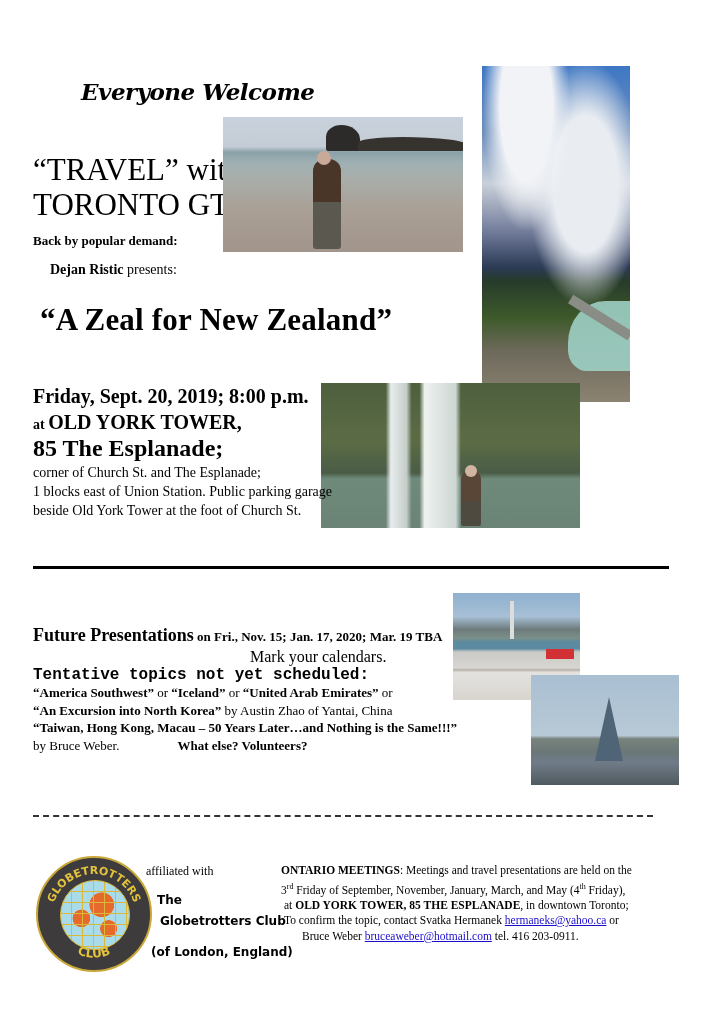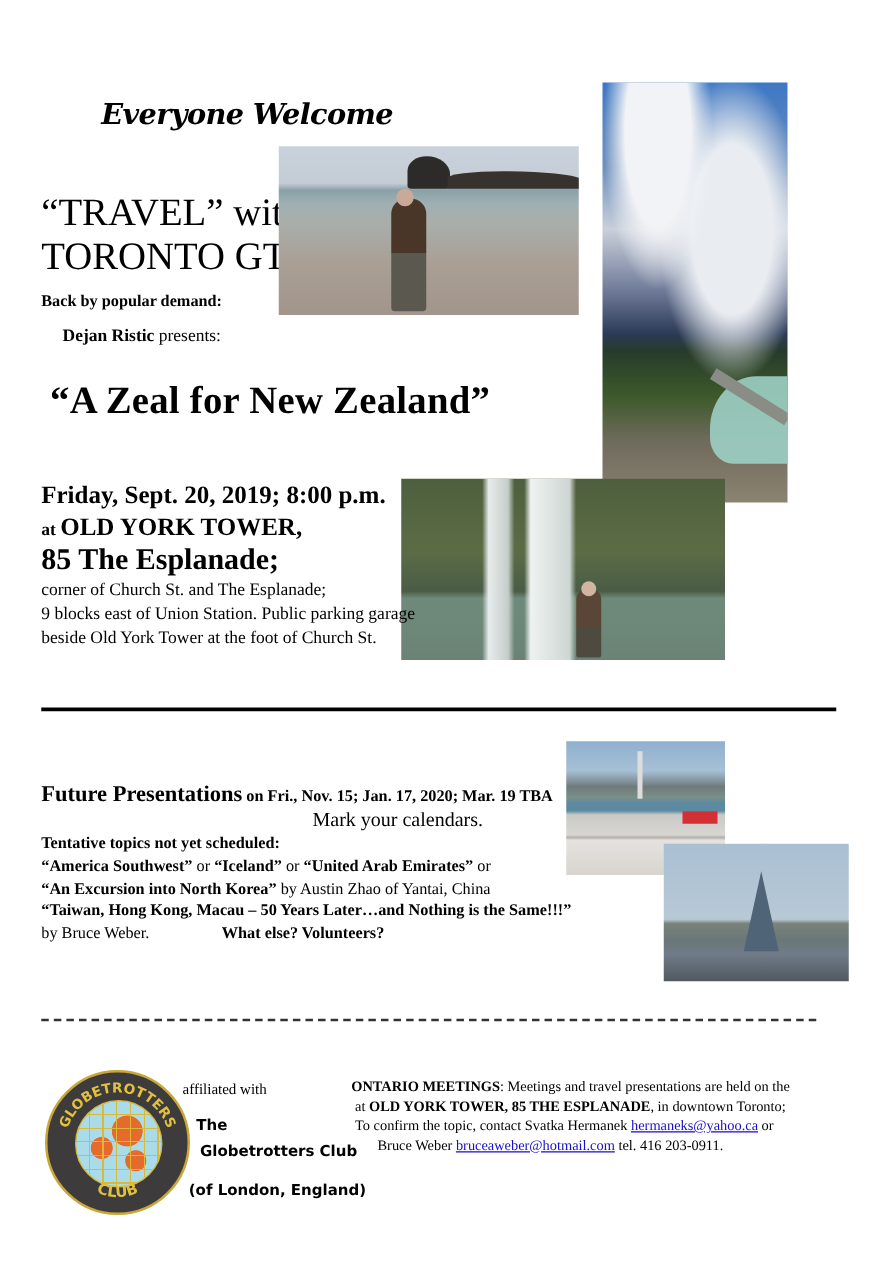--- a/index.html
+++ b/index.html
@@ -102,37 +102,37 @@
 <div class="photo fall">
   <div class="man"></div>
   <div class="head"></div>
 </div>
 
 <div class="abs b" style="left:33px; top:384px; font-size:20px; line-height:24px; z-index:2;">Friday, Sept. 20, 2019; 8:00 p.m.</div>
 <div class="abs b" style="left:33px; top:410px; font-size:20px; line-height:24px; z-index:2;"><span style="font-size:14px;">at </span><span>OLD YORK TOWER,</span></div>
 <div class="abs b" style="left:33px; top:436px; font-size:24px; line-height:24px; z-index:2;">85 The Esplanade;</div>
 <div class="abs" style="left:33px; top:463px; font-size:14px; line-height:19px; z-index:2;">
   <div> corner of Church St. and The Esplanade;</div>
-  <div>9 blocks east of Union Station. Public parking garage</div>
+  <div>1 blocks east of Union Station. Public parking garage</div>
   <div>beside Old York Tower at the foot of Church St.</div>
 </div>
 
 <div class="abs hr-solid"></div>
 
 <div class="photo pyo1">
   <div class="tower"></div>
   <div class="flag"></div>
 </div>
 <div class="photo pyo2">
   <div class="tri"></div>
 </div>
 
 <div class="abs b" style="left:33px; top:625px; z-index:2; white-space:nowrap;"><span style="font-size:18px;">Future Presentations</span><span style="font-size:13px;"> on Fri., Nov. 15; Jan. 17, 2020; Mar. 19  TBA</span></div>
 <div class="abs" style="left:250px; top:648px; font-size:16px;">Mark your calendars.</div>
-<div class="abs b" style="left:33px; top:666px; font-size:13px;">Tentative topics not yet scheduled:</div>
+<div class="abs b" style="left:33px; top:666px; font-size:16px;font-family:Liberation Mono, monospace;">Tentative topics not yet scheduled:</div>
 
 <div class="abs" style="left:33px; top:684px; font-size:13px; line-height:17.5px; white-space:nowrap;">
   <div><b>“America Southwest”</b><span> or </span><b>“Iceland”</b><span> or </span><b>“United Arab Emirates”</b><span> or</span></div>
   <div><b>“An Excursion into North Korea”</b><span> by Austin Zhao of Yantai, China</span></div>
   <div><b>“Taiwan, Hong Kong, Macau – 50 Years Later…and Nothing is the Same!!!”</b></div>
   <div><span> by Bruce Weber.</span><b style="margin-left:58px;">What else?   Volunteers?</b></div>
 </div>
 
 <div class="abs hr-dashed"></div>
 
@@ -152,16 +152,17 @@
   </svg>
 </div>
 
 <div class="abs" style="left:146px; top:864px; font-size:12px;">affiliated with</div>
 <div class="abs logo-text" style="left:157px; top:893px;">The</div>
 <div class="abs logo-text" style="left:160px; top:914px;">Globetrotters Club</div>
 <div class="abs logo-text" style="left:151px; top:945px;">(of London, England)</div>
 
 <div class="abs" style="left:281px; top:863px; font-size:11.5px; line-height:15.5px; white-space:nowrap;">
   <div><b>ONTARIO MEETINGS</b><span>: Meetings and travel presentations are held on the</span></div>
+  <div><span>3</span><sup>rd</sup><span> Friday of September, November, January, March, and May (4</span><sup>th</sup><span> Friday),</span></div>
   <div style="padding-left:3px;"><span>at </span><b>OLD YORK TOWER, 85 THE ESPLANADE</b><span>, in downtown Toronto;</span></div>
   <div style="padding-left:3px;"><span>To confirm the topic, contact Svatka Hermanek </span><a class="link">hermaneks@yahoo.ca</a><span> or</span></div>
   <div style="padding-left:21px;"><span>Bruce Weber </span><a class="link">bruceaweber@hotmail.com</a><span>  tel. 416 203-0911.</span></div>
 </div>
 
 </body></html>

